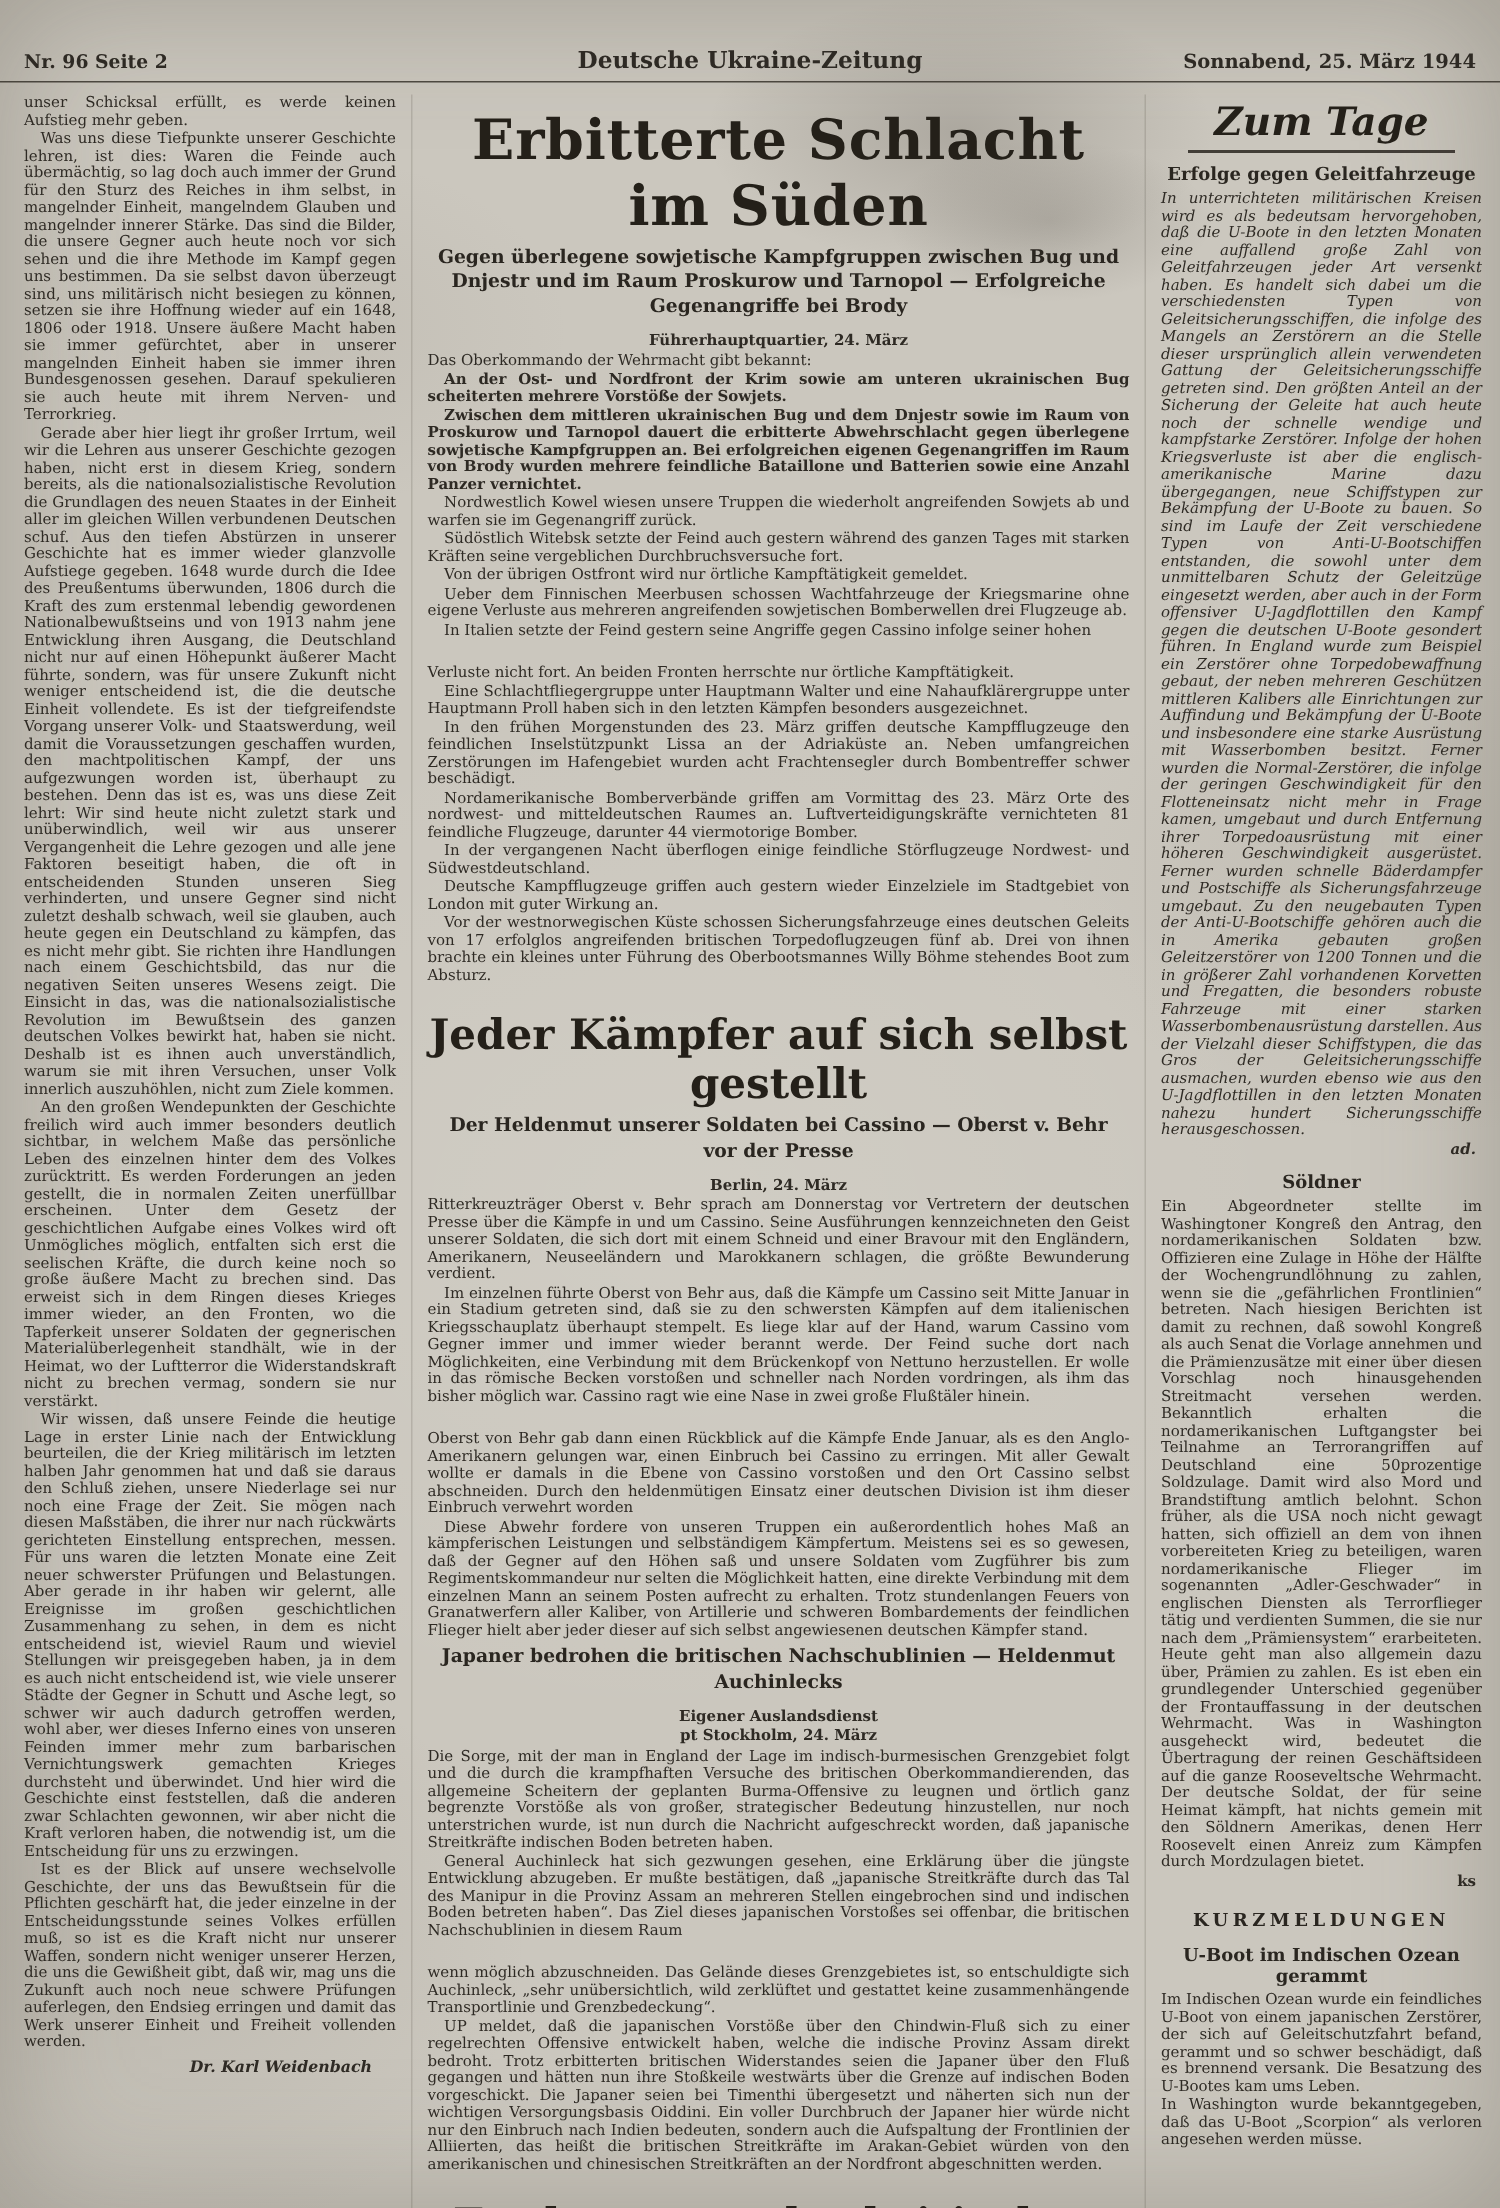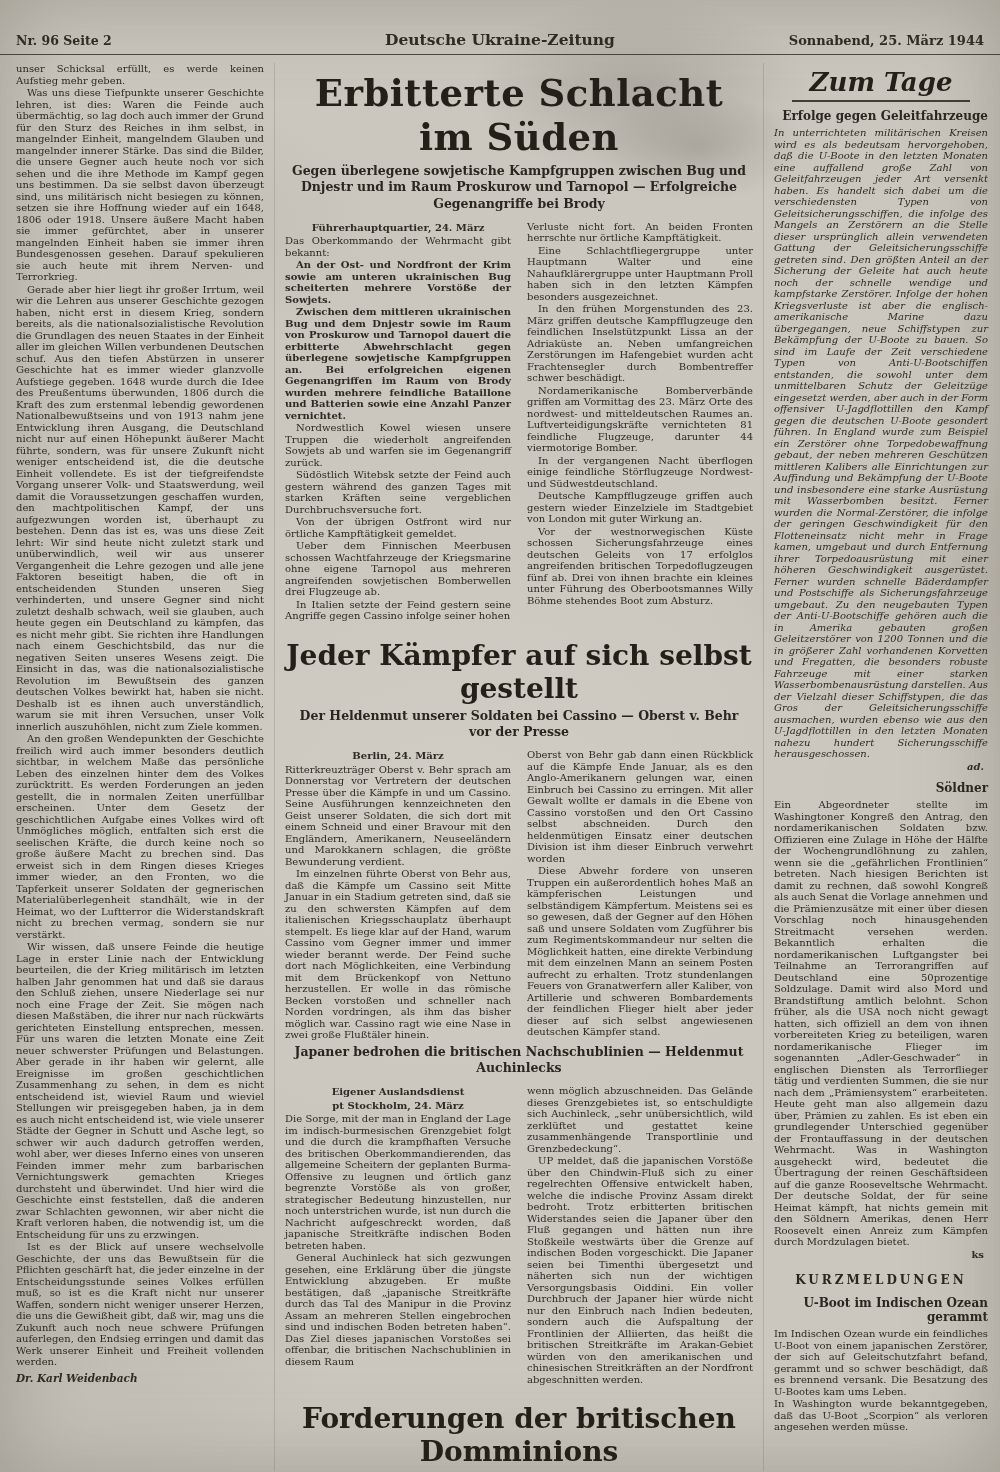--- a/index.html
+++ b/index.html
@@ -36,33 +36,33 @@
   
   .content { display:flex; gap:0; padding:8px 12px 0 16px; }
   .col-editorial { width:248px; flex:none; padding-right:10px; }
   .col-mid { width:468px; flex:none; padding:0 10px; border-left:1px solid rgba(70,64,55,.18); border-right:1px solid rgba(70,64,55,.18); }
   .col-zt { flex:1; padding-left:10px; }
   
   p { margin:0 0 1px 0; font-size:10px; line-height:1.15; text-align:justify; text-indent:11px; }
   p.noindent { text-indent:0; }
   p.bold { font-weight:bold; }
   p.dateline { text-indent:0; text-align:center; font-weight:bold; margin:1px 0 2px; }
-  p.signature { text-indent:0; text-align:left; font-weight:bold; font-style:italic; padding-right:16px; margin-top:4px; font-size:10.5px; }
+  p.signature { text-indent:0; text-align:right; font-weight:bold; font-style:italic; padding-right:16px; margin-top:4px; font-size:10.5px; }
   p.signer { text-indent:0; text-align:right; font-weight:bold; padding-right:4px; }
   .italic p { font-style:italic; }
   
   .headline-xl { font-size:37px; font-weight:bold; text-align:center; margin:8px 0 4px; color:#242019; letter-spacing:.5px; }
   .headline-lg { font-size:28px; font-weight:bold; text-align:center; margin:16px 0 3px; color:#242019; }
   .subhead { font-size:12.5px; font-weight:bold; text-align:center; margin:2px 6px 9px; line-height:1.3; color:#2a2620; }
-  .two-col { display:flex; gap:16px; }
+  .two-col { display:flex; gap:16px;flex-direction:column; }
   .tcol { flex:1; min-width:0; }
   
   .zt-title { font-size:26px; font-style:italic; font-weight:bold; text-align:center; margin:4px 0 12px; color:#242019; }
   .zt-title span { border-bottom:2px solid rgba(42,38,32,.85); padding:0 18px 3px; }
-  .zt-heading { font-size:12px; font-weight:bold; text-align:right; margin:9px 0 4px; color:#2a2620; }
+  .zt-heading { font-size:12px; font-weight:bold; text-align:center; margin:9px 0 4px; color:#2a2620; }
   .kurz-title { font-size:12px; font-weight:bold; text-align:center; letter-spacing:3px; margin:13px 0 4px; color:#2a2620; }
 </style>
 </head>
 <body>
 
 <div class="page">
 
   <header class="masthead">
     <span class="issue">Nr. 96  Seite 2</span>
     <span class="title">Deutsche Ukraine-Zeitung</span>
@@ -90,21 +90,21 @@
         <h2 class="subhead">Gegen überlegene sowjetische Kampfgruppen zwischen Bug und Dnjestr und im Raum Proskurow und Tarnopol — Erfolgreiche Gegenangriffe bei Brody</h2>
         <div class="two-col">
           <div class="tcol">
               <p class="dateline">Führerhauptquartier, 24. März</p>
               <p class="noindent">Das Oberkommando der Wehrmacht gibt bekannt:</p>
               <p class="bold">An der Ost- und Nordfront der Krim sowie am unteren ukrainischen Bug scheiterten mehrere Vorstöße der Sowjets.</p>
               <p class="bold">Zwischen dem mittleren ukrainischen Bug und dem Dnjestr sowie im Raum von Proskurow und Tarnopol dauert die erbitterte Abwehrschlacht gegen überlegene sowjetische Kampfgruppen an. Bei erfolgreichen eigenen Gegenangriffen im Raum von Brody wurden mehrere feindliche Bataillone und Batterien sowie eine Anzahl Panzer vernichtet.</p>
               <p>Nordwestlich Kowel wiesen unsere Truppen die wiederholt angreifenden Sowjets ab und warfen sie im Gegenangriff zurück.</p>
               <p>Südöstlich Witebsk setzte der Feind auch gestern während des ganzen Tages mit starken Kräften seine vergeblichen Durchbruchsversuche fort.</p>
               <p>Von der übrigen Ostfront wird nur örtliche Kampftätigkeit gemeldet.</p>
-              <p>Ueber dem Finnischen Meerbusen schossen Wachtfahrzeuge der Kriegsmarine ohne eigene Tarnopol aus mehreren angreifenden sowjetischen Bomberwellen drei Flugzeuge ab.</p>
+              <p>Ueber dem Finnischen Meerbusen schossen Wachtfahrzeuge der Kriegsmarine ohne eigene Verluste aus mehreren angreifenden sowjetischen Bomberwellen drei Flugzeuge ab.</p>
               <p>In Italien setzte der Feind gestern seine Angriffe gegen Cassino infolge seiner hohen</p>
             </div>
           <div class="tcol">
               <p class="noindent">Verluste nicht fort. An beiden Fronten herrschte nur örtliche Kampftätigkeit.</p>
               <p>Eine Schlachtfliegergruppe unter Hauptmann Walter und eine Nahaufklärergruppe unter Hauptmann Proll haben sich in den letzten Kämpfen besonders ausgezeichnet.</p>
               <p>In den frühen Morgenstunden des 23. März griffen deutsche Kampfflugzeuge den feindlichen Inselstützpunkt Lissa an der Adriaküste an. Neben umfangreichen Zerstörungen im Hafengebiet wurden acht Frachtensegler durch Bombentreffer schwer beschädigt.</p>
               <p>Nordamerikanische Bomberverbände griffen am Vormittag des 23. März Orte des nordwest- und mitteldeutschen Raumes an. Luftverteidigungskräfte vernichteten 81 feindliche Flugzeuge, darunter 44 viermotorige Bomber.</p>
               <p>In der vergangenen Nacht überflogen einige feindliche Störflugzeuge Nordwest- und Südwestdeutschland.</p>
               <p>Deutsche Kampfflugzeuge griffen auch gestern wieder Einzelziele im Stadtgebiet von London mit guter Wirkung an.</p>
               <p>Vor der westnorwegischen Küste schossen Sicherungsfahrzeuge eines deutschen Geleits von 17 erfolglos angreifenden britischen Torpedoflugzeugen fünf ab. Drei von ihnen brachte ein kleines unter Führung des Oberbootsmannes Willy Böhme stehendes Boot zum Absturz.</p>

